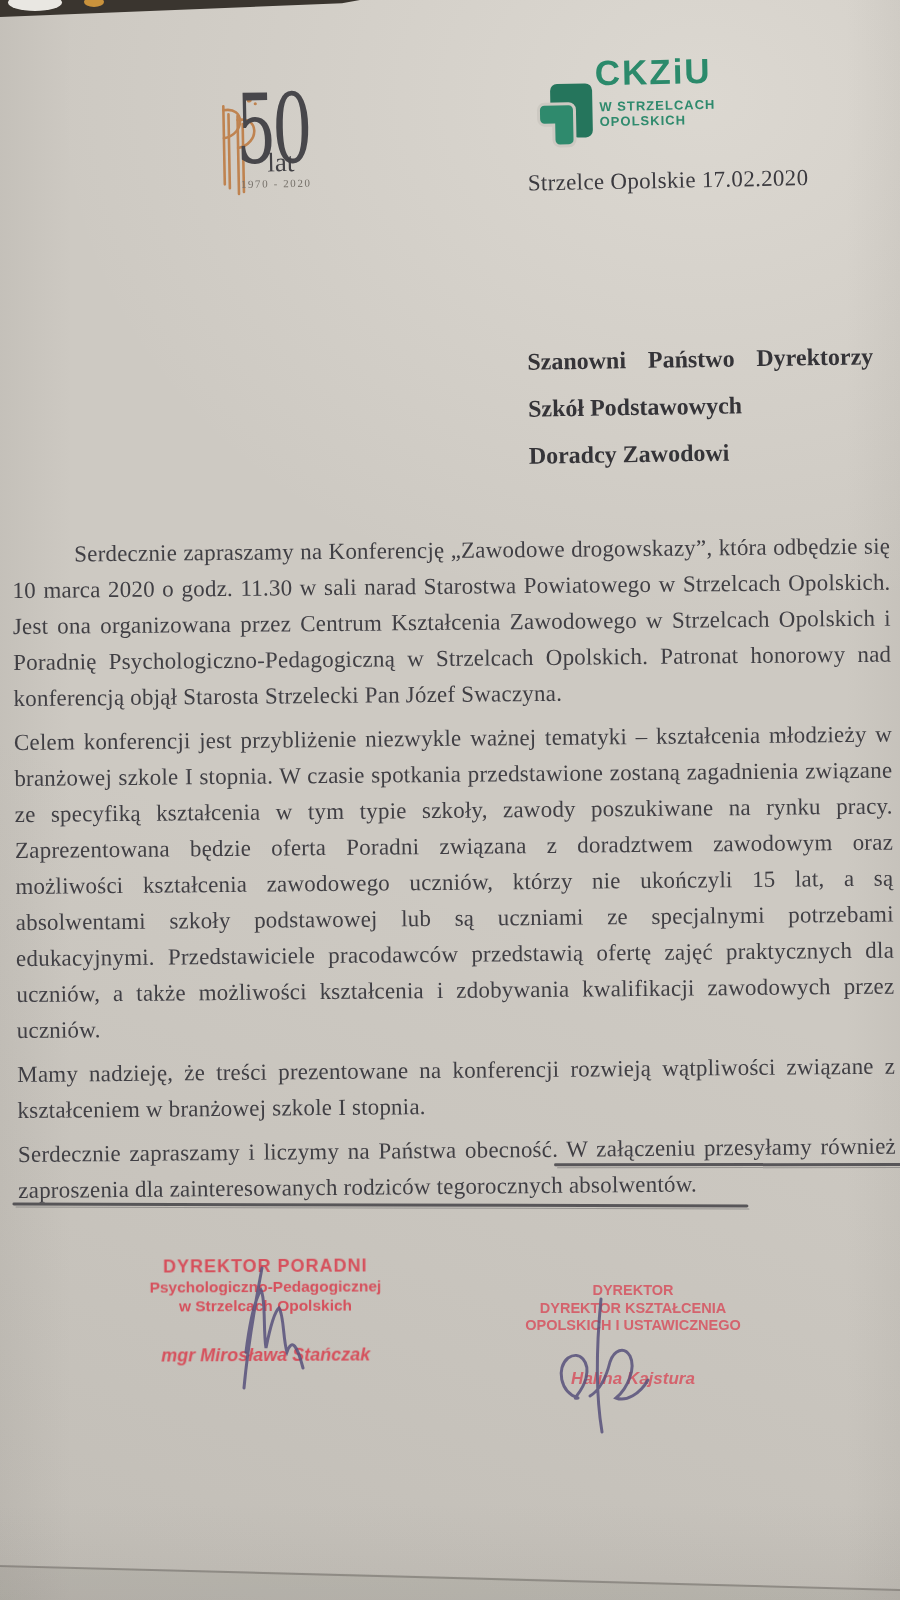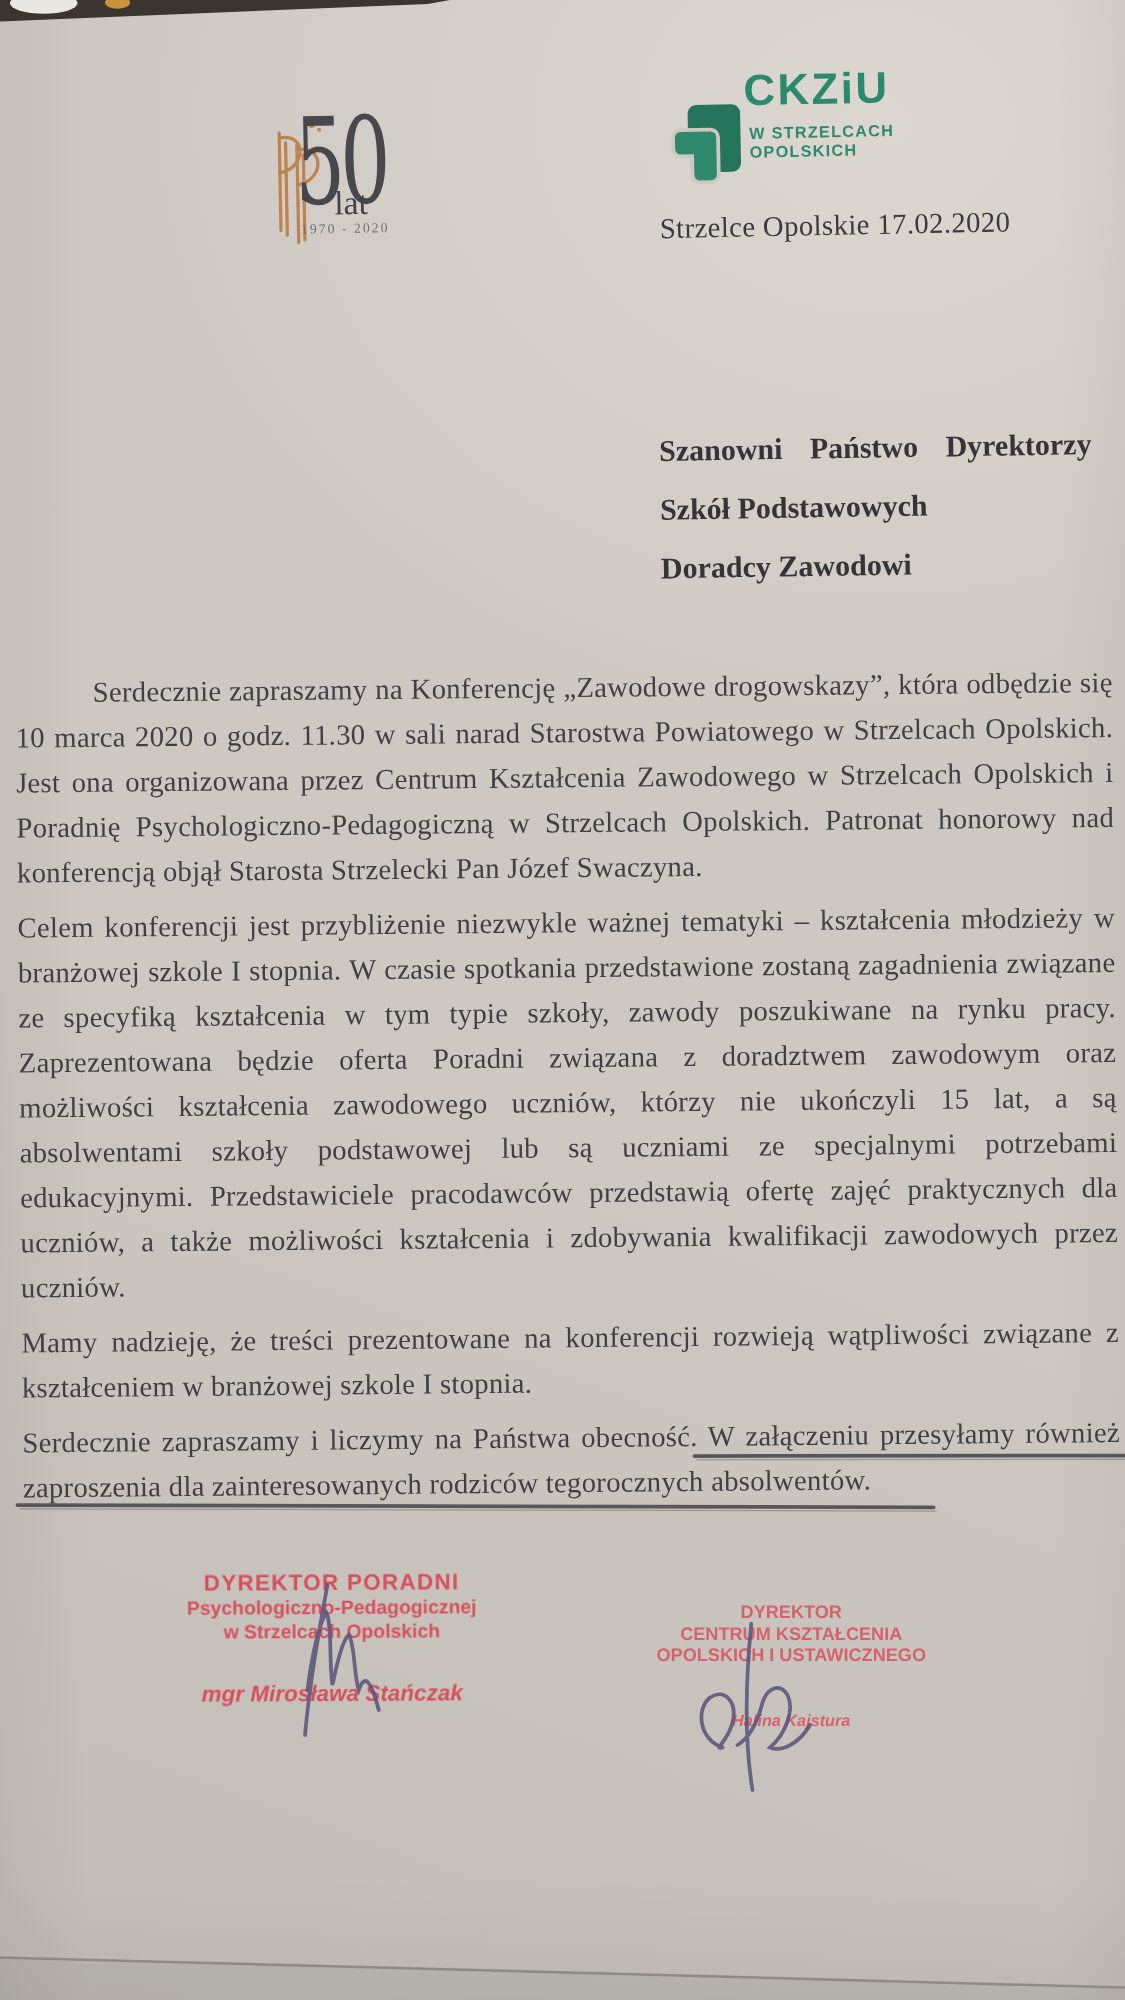--- a/index.html
+++ b/index.html
@@ -79,21 +79,21 @@
 
   
   .stamp{position:absolute; text-align:center; font-family:"Liberation Sans",sans-serif;
     filter:blur(.3px);}
   .stamp-left{left:138px; top:1256px; width:255px; color:#d6505c; transform:rotate(-.3deg);}
   .stamp-left .s1{font-size:18px; font-weight:700; letter-spacing:1px;}
   .stamp-left .s2,.stamp-left .s3{font-size:15.5px; font-weight:700; line-height:19px;}
   .stamp-left .sname{margin-top:30px; font-size:18px; font-weight:700; font-style:italic;}
   .stamp-right{left:498px; top:1282px; width:270px; color:#d4636d;}
   .stamp-right .s1,.stamp-right .s2,.stamp-right .s3{font-size:14.5px; font-weight:700; line-height:17.5px;}
-  .stamp-right .sname{margin-top:34px; font-size:13px; font-weight:700; font-style:italic;}
+  .stamp-right .sname{margin-top:34px; font-size:17px; font-weight:700; font-style:italic;}
 
   .sig-svg{position:absolute; left:0; top:0; pointer-events:none;}
 </style>
 </head>
 <body>
 
 <div class="page">
 
   <div class="shade l1"></div>
   <div class="shade l2"></div>
@@ -158,21 +158,21 @@
 
   <div class="stamp stamp-left">
     <div class="s1">DYREKTOR PORADNI</div>
     <div class="s2">Psychologiczno-Pedagogicznej</div>
     <div class="s3">w Strzelcach Opolskich</div>
     <div class="sname">mgr Mirosława Stańczak</div>
   </div>
 
   <div class="stamp stamp-right">
     <div class="s1">DYREKTOR</div>
-    <div class="s2">CENTRUM KSZTAŁCENIA</div>
+    <div class="s2">DYREKTOR KSZTAŁCENIA</div>
     <div class="s3">OPOLSKICH I USTAWICZNEGO</div>
     <div class="sname">Halina Kajstura</div>
   </div>
 
   <svg class="sig-svg" width="900" height="1600" viewBox="0 0 900 1600">
     <g fill="none" stroke="#57517b" stroke-width="3" stroke-linecap="round" opacity="0.85">
       <path d="M 262 1268 C 254 1310 247 1355 244 1388
                M 246 1352 C 250 1320 256 1298 261 1290 C 266 1300 263 1330 266 1348
                C 270 1328 274 1312 279 1308 C 284 1315 283 1340 287 1352
                C 292 1338 297 1345 303 1368"></path>

